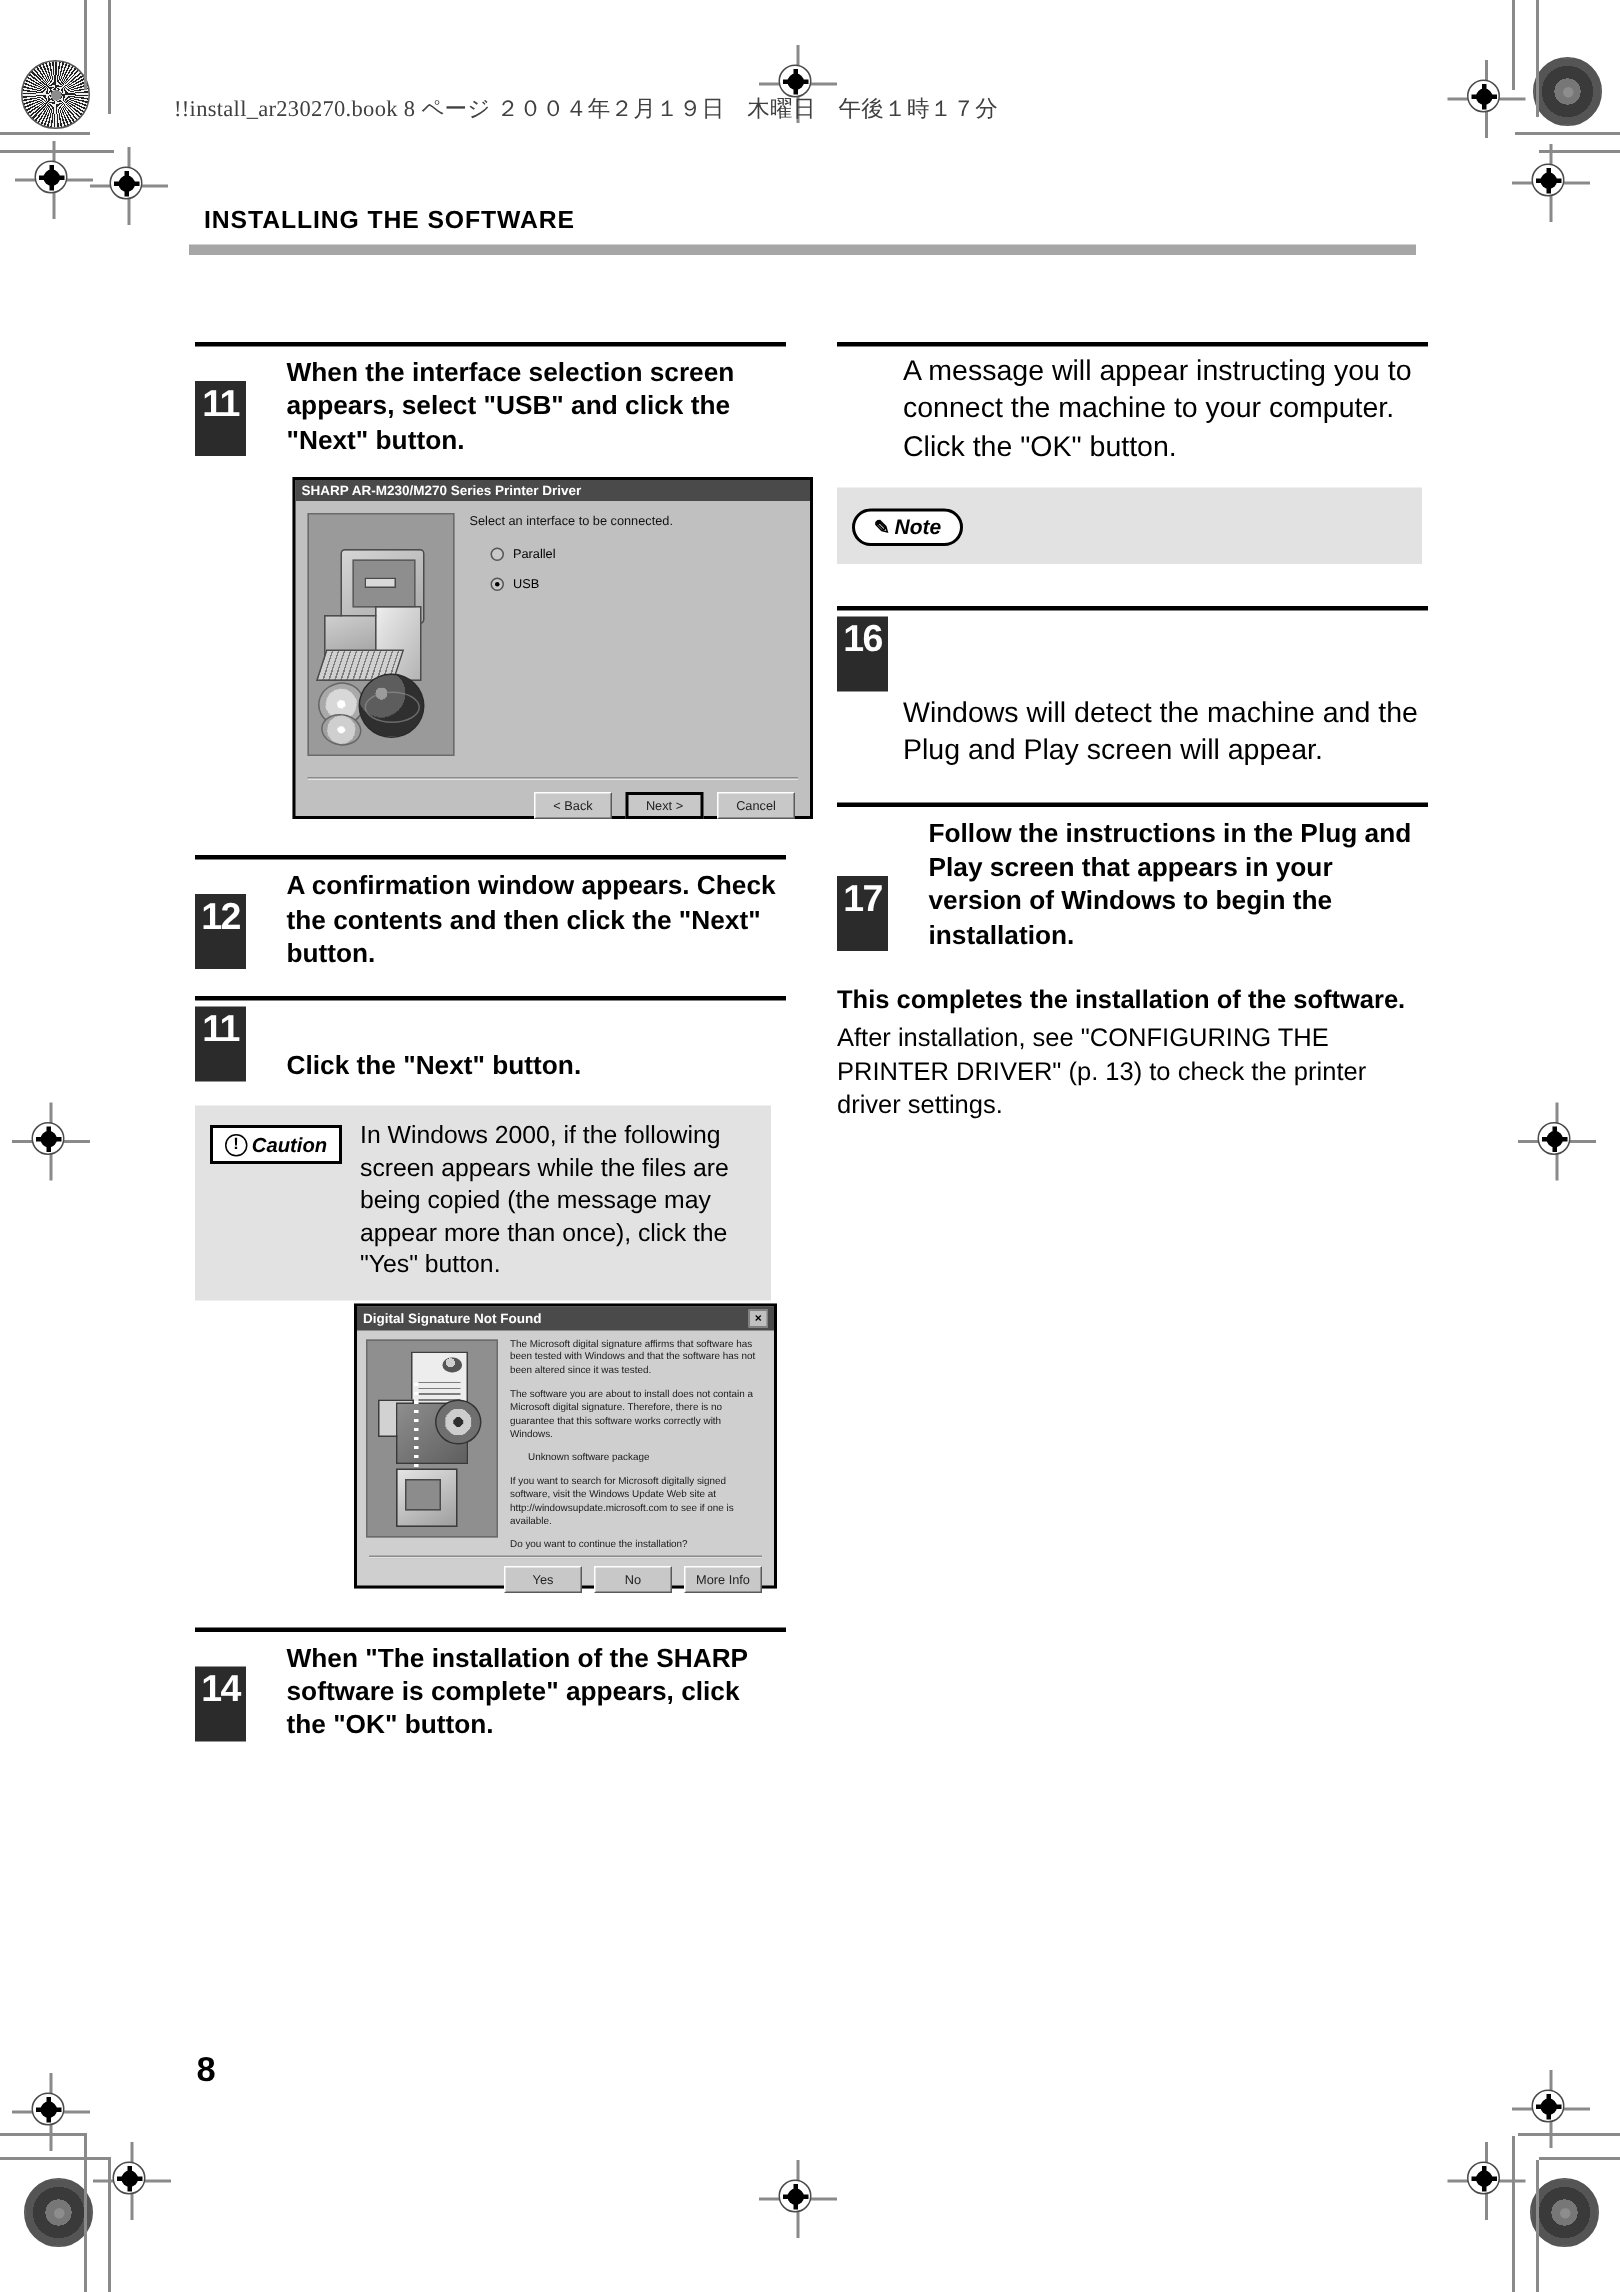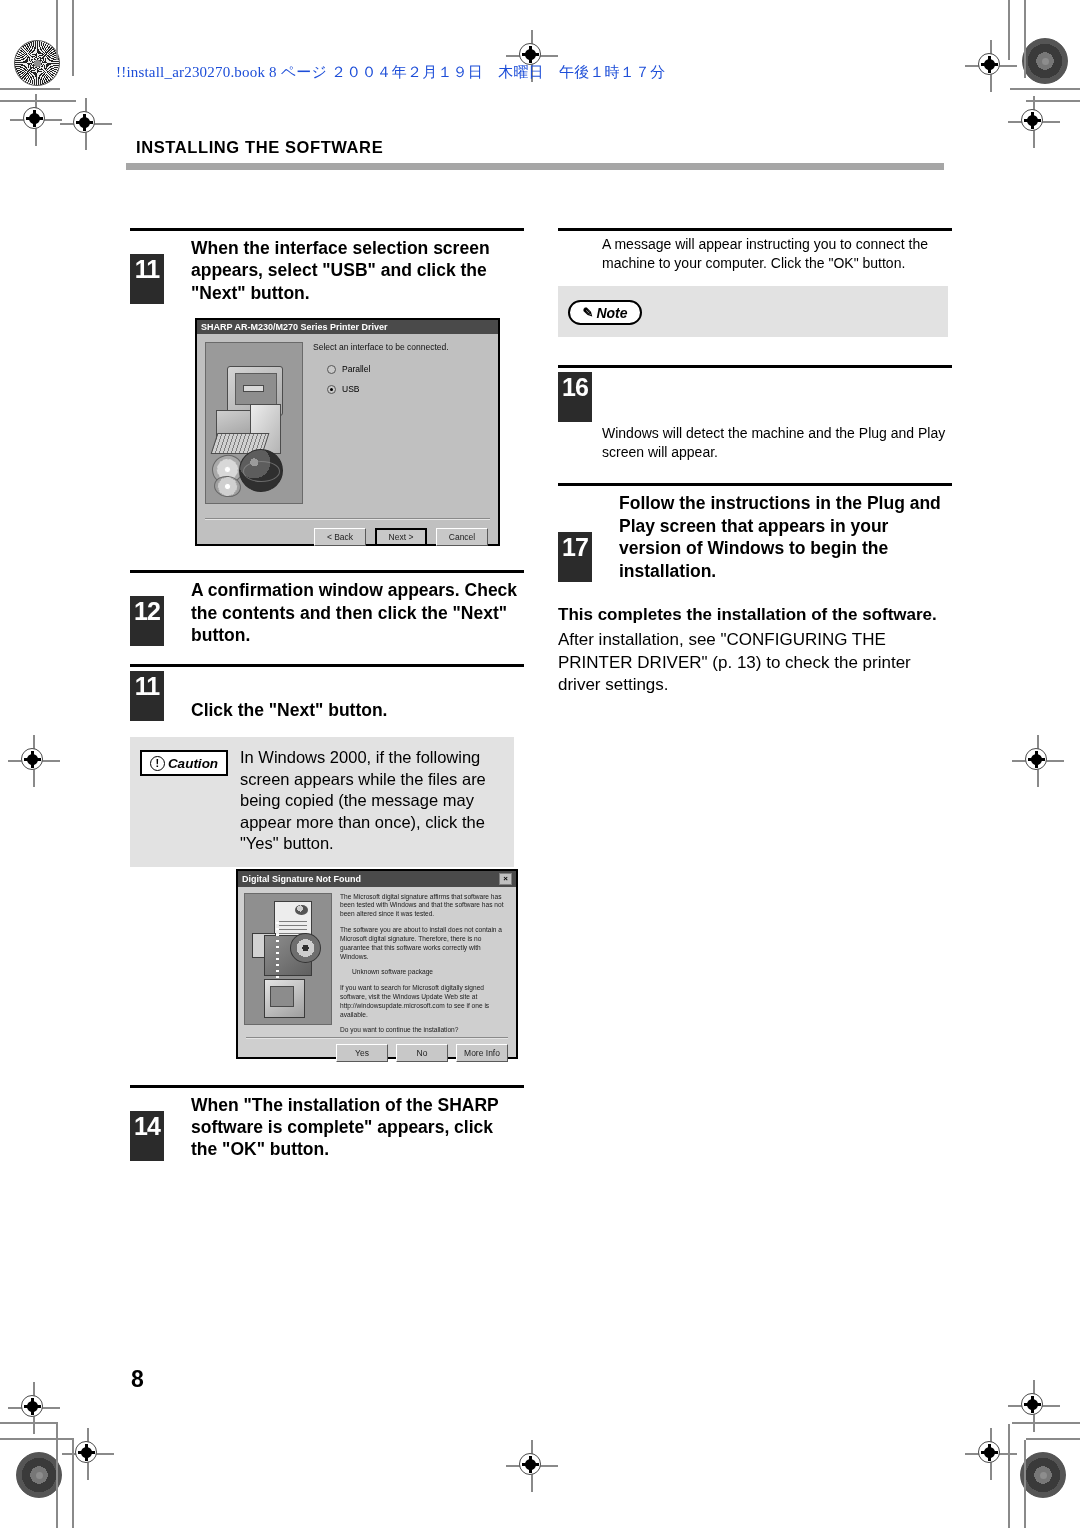--- a/index.html
+++ b/index.html
@@ -72,21 +72,21 @@
   .trim.h { height: 2px; }
   .trim.v { width: 2px; }
 
   
   .filestamp {
     position: absolute;
     left: 116px; top: 63px;
     font-family: "Liberation Serif", serif;
     font-size: 15px;
     letter-spacing: 0.2px;
-    color: #1d4ed8;
+    color: #404040;
     white-space: nowrap;
   }
 
   .section-title {
     position: absolute;
     left: 136px; top: 138px;
     font-size: 16.5px; font-weight: bold;
     letter-spacing: 0.6px;
   }
   .title-rule {
@@ -124,21 +124,21 @@
     letter-spacing: -1px;
     box-sizing: border-box;
   }
   .step-title {
     margin-left: 27px;
     font-size: 17.5px; font-weight: bold;
     line-height: 1.28;
     padding-top: 2px;
   }
   .step-body {
-    font-size: 14px; line-height: 1.33;
+    font-size: 19px; line-height: 1.33;
     margin-left: 44px;
     margin-top: 4px;
   }
   .step-body.tight { margin-top: 2px; }
 
   
   .notebox {
     background: #e2e2e2;
     display: flex;
     padding: 10px 12px 12px 10px;
@@ -494,21 +494,21 @@
 <div class="col left">
 
   <div class="step">
     <div class="step-rule"></div>
     <div class="step-head">
       <div class="step-num">11</div>
       <div class="step-title">When the interface selection screen appears, select "USB" and click the "Next" button.</div>
     </div>
   </div>
 
-  <div class="dlg" style="width:305px; height:228px; margin:14px 0 0 65px;">
+  <div class="dlg" style="width:347px; height:228px; margin:14px 0 0 65px;">
     <div class="dlg-title">
       <span>SHARP AR-M230/M270 Series Printer Driver</span>
     </div>
     <div class="dlg-body" style="height:168px;">
       <div class="dlg-art" style="width:96px; height:160px;">
         <span class="pc-monitor">
             <span class="pc-screen"></span>
           </span>
         <span class="pc-tower"></span>
         <span class="pc-side"></span>

